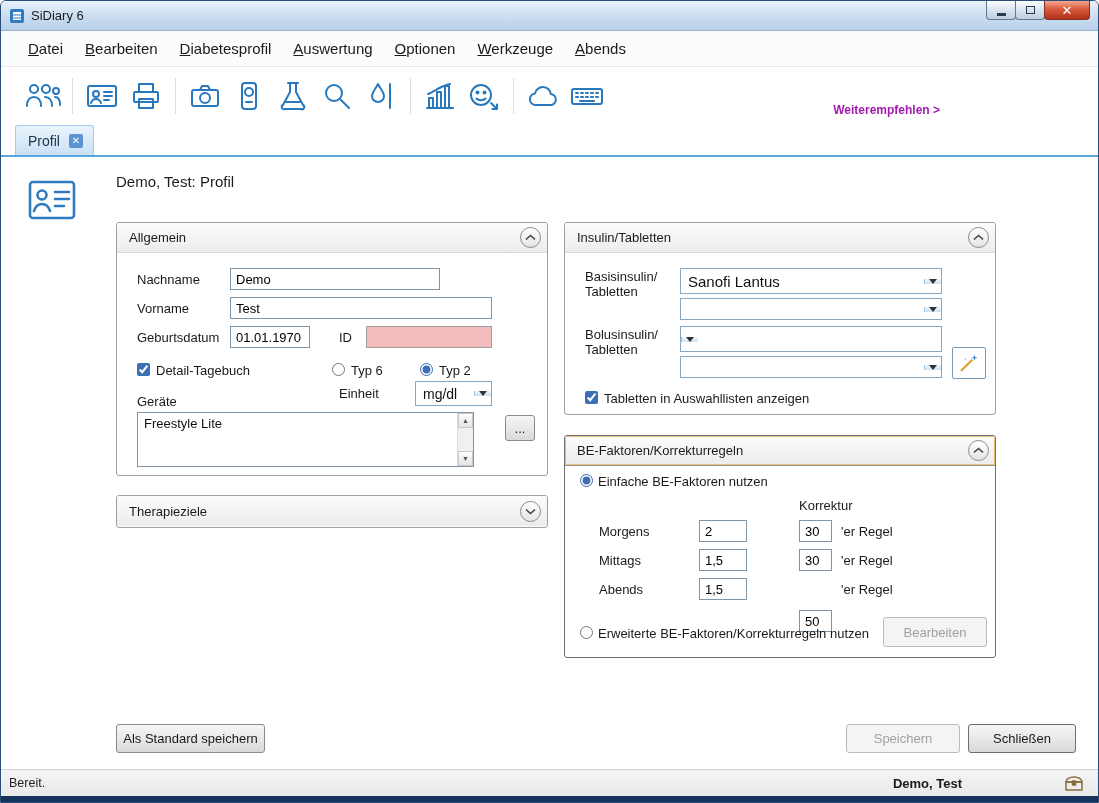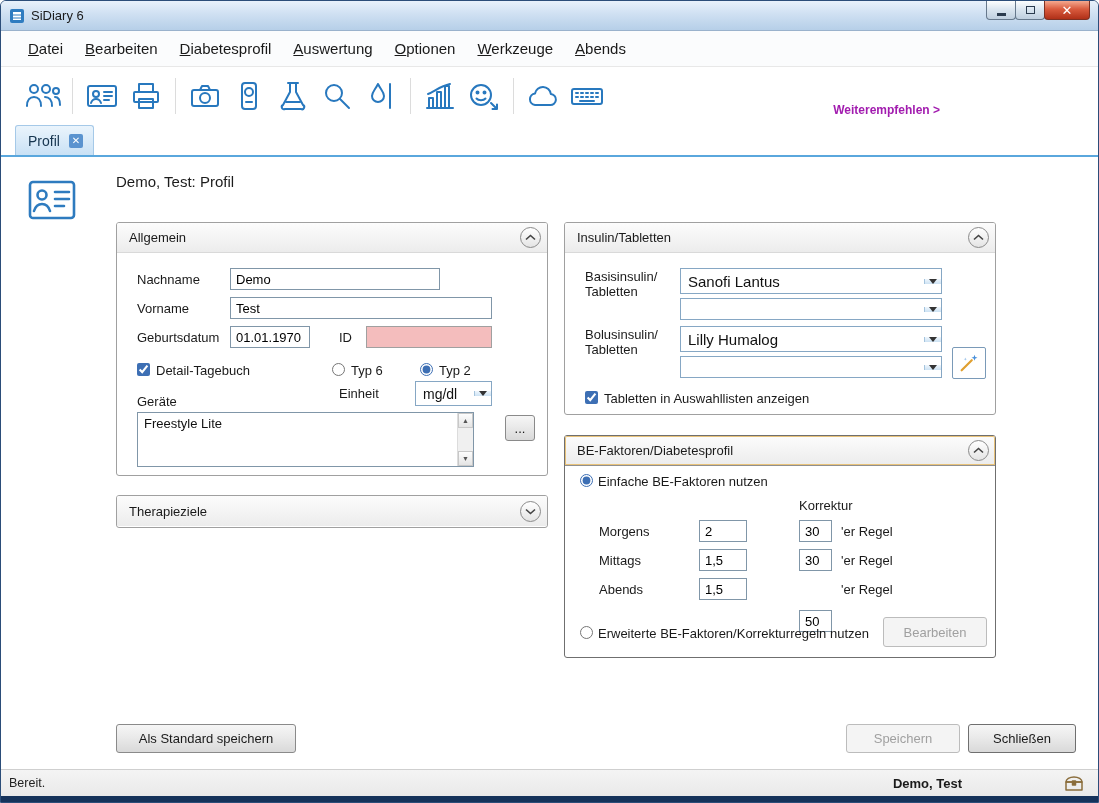--- a/index.html
+++ b/index.html
@@ -318,21 +318,20 @@
       </div>
       <div class="combo" style="left:115px;top:75px;width:262px;height:22px">
         <span class="combo-text"></span>
         <span class="combo-btn">
             <span class="arr"></span>
           </span>
       </div>
       <span class="field-label" style="left:20px;top:104px">Bolusinsulin/
 Tabletten</span>
       <div class="combo" style="left:115px;top:103px;width:262px;height:26px">
-        <span class="combo-text">Lilly Humalog</span>
         <span class="combo-btn">
             <span class="arr"></span>
           </span>
       </div>
       <div class="combo" style="left:115px;top:133px;width:262px;height:22px">
         <span class="combo-text"></span>
         <span class="combo-btn">
             <span class="arr"></span>
           </span>
       </div>
@@ -342,21 +341,21 @@
           <path d="M18 3l.9 2.4L21.3 6.3l-2.4.9L18 9.6l-.9-2.4L14.7 6.3l2.4-.9z" fill="#4a90d9"></path>
           <path d="M8 6l.5 1.3L9.8 7.8l-1.3.5L8 9.6l-.5-1.3L6.2 7.8l1.3-.5z" fill="#9cc3ea"></path>
         </svg>
       </div>
       <input type="checkbox" class="chk" style="left: 20px; top: 168px;" checked="">
       <span class="field-label" style="left:39px;top:168px">Tabletten in Auswahllisten anzeigen</span>
     </div>
 
     <div class="panel focused" style="left:563px;top:278px;width:432px;height:223px">
       <div class="panel-header">
-        <span class="panel-title">BE-Faktoren/Diabetesprofil</span>
+        <span class="panel-title">BE-Faktoren/Korrekturregeln</span>
         <div class="collapse-btn">
           <svg width="11" height="7" viewBox="0 0 11 7">
               <polyline points="1,5.5 5.5,1.5 10,5.5" fill="none" stroke="#444" stroke-width="1.6"></polyline>
             </svg>
         </div>
       </div>
       <input type="radio" name="be" class="rad" style="left: 15px; top: 38px;" checked="">
       <span class="field-label" style="left:33px;top:38px">Einfache BE-Faktoren nutzen</span>
       <span class="field-label" style="left:234px;top:62px">Korrektur</span>
 
@@ -373,21 +372,21 @@
       <span class="field-label" style="left:34px;top:146px">Abends</span>
       <input class="tb" style="left: 134px; top: 142px; width: 48px;" value="1,5">
       <input class="tb" style="left: 234px; top: 142px; width: 33px; margin-top: 32px;" value="50">
       <span class="be-suffix" style="left:276px;top:146px">'er Regel</span>
 
       <input type="radio" name="be" class="rad" style="left: 15px; top: 190px;">
       <span class="field-label" style="left:33px;top:190px">Erweiterte BE-Faktoren/Korrekturregeln nutzen</span>
       <button class="btn disabled" style="left:318px;top:181px;width:104px;height:30px" disabled="">Bearbeiten</button>
     </div>
 
-    <button class="btn" style="left:115px;top:567px;width:180px">Als Standard speichern</button>
+    <button class="btn" style="left:115px;top:567px;width:149px">Als Standard speichern</button>
     <button class="btn disabled" style="left:845px;top:567px;width:114px" disabled="">Speichern</button>
     <button class="btn" style="left:967px;top:567px;width:108px;border-color:#6f6f6f">Schließen</button>
   </div>
 
   <div class="statusbar">
     <span class="status-left">Bereit.</span>
     <span class="status-user">Demo, Test</span>
     <svg class="status-chest" width="20" height="18" viewBox="0 0 20 18" fill="none" stroke="#8a6d3b" stroke-width="1.5" stroke-linejoin="round">
       <path d="M2 8a8 5 0 0 1 16 0z"></path>
       <rect x="2" y="8" width="16" height="8"></rect>

